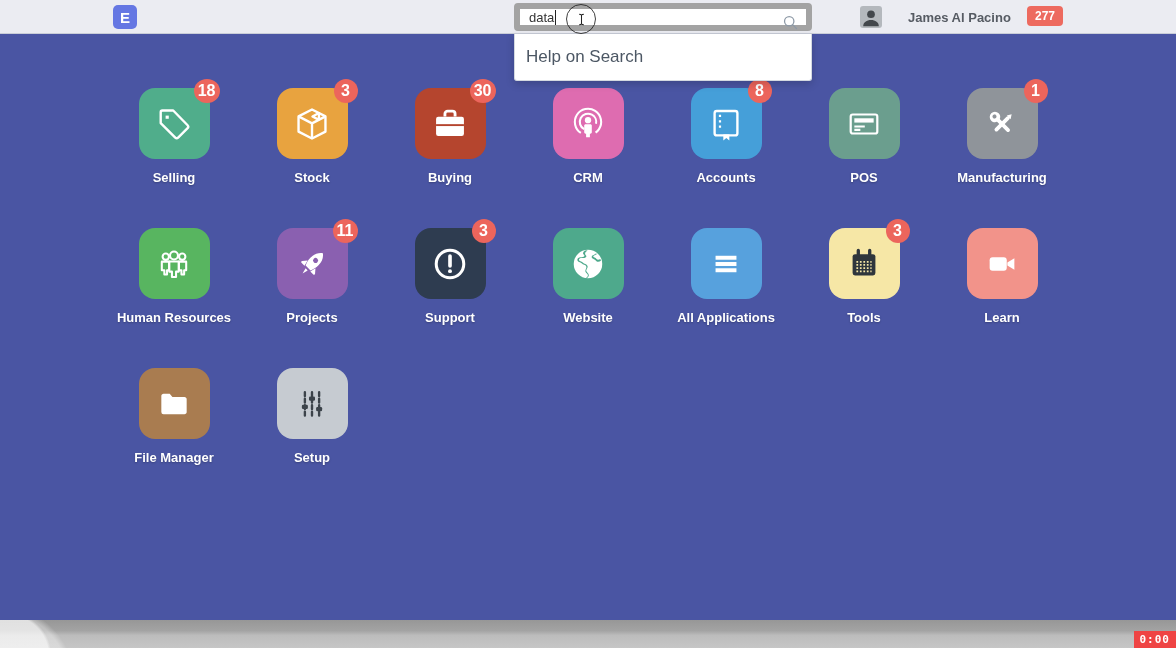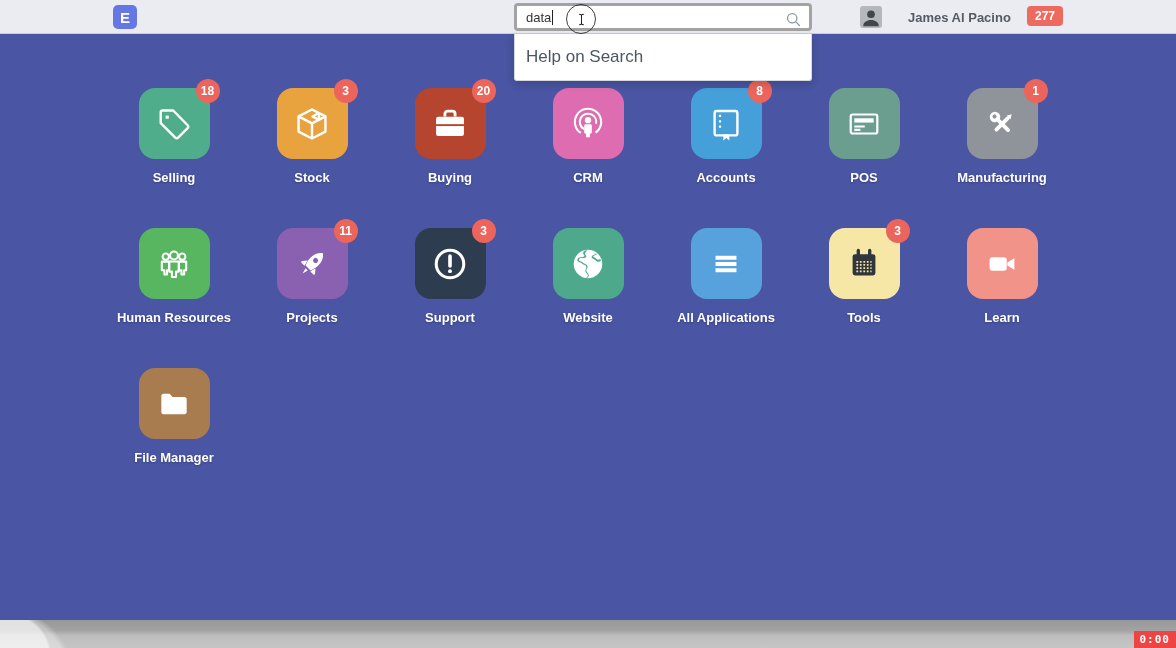--- a/index.html
+++ b/index.html
@@ -8,21 +8,21 @@
   .screen { position:relative; width:1176px; height:648px; background:#4a55a3; }
 
   
   .topbar { position:absolute; top:0; left:0; width:1176px; height:34px;
     background:#ebecf2; border-bottom:1px solid #c9cdd8; z-index:20; }
   .logo { position:absolute; left:113px; top:5px; width:24px; height:24px;
     background:#6577e3; border-radius:5px; color:#fff; font-weight:bold;
     font-size:15px; display:flex; align-items:center; justify-content:center; cursor:pointer; }
   .search-wrap { position:absolute; left:514px; top:3px; width:298px; }
   .search-input { position:relative; width:298px; height:28px; background:#fff;
-    border:3px solid #a3a3a3; border-radius:4px; display:flex; align-items:center;
+    border:6px solid #a3a3a3; border-radius:4px; display:flex; align-items:center;
     padding:0 28px 0 9px; font-size:13px; color:#333; }
   .caret-line { display:inline-block; width:1px; height:15px; background:#222; margin-left:1px; }
   .search-icon { position:absolute; right:7px; top:5px; width:17px; height:17px; }
   .search-dropdown { position:absolute; left:0; top:31px; width:298px; background:#fff;
     border:1px solid #d4d9e0; border-top:none; border-radius:0 0 3px 3px;
     box-shadow:0 3px 9px rgba(0,0,0,0.18); z-index:30; }
   .dropdown-item { padding:13px 11px; font-size:17px; color:#4c5764; cursor:pointer; }
   .user-area { position:absolute; left:860px; top:0; height:34px; display:flex;
     align-items:center; gap:26px; cursor:pointer; }
   .avatar { width:22px; height:22px; border-radius:3px; overflow:hidden; display:block; }
@@ -34,21 +34,21 @@
 
   
   .desk { position:absolute; top:34px; left:0; width:1176px; height:586px; }
   #apps-grid { position:absolute; top:54px; left:0; right:0; display:grid;
     grid-template-columns:repeat(7, 138px); grid-auto-rows:140px; justify-content:center; }
   .tile { text-align:center; cursor:pointer; }
   .tile-icon { position:relative; width:71px; height:71px; margin:0 auto;
     border-radius:16px; display:flex; align-items:center; justify-content:center; }
   .tile-icon svg { display:block; }
   .badge { position:absolute; top:-9px; right:-10px; min-width:24px; height:24px;
-    background:#ec655c; border-radius:50%; color:#fff; font-size:12px; font-weight:bold;
+    background:#ec655c; border-radius:50%; color:#fff; font-size:16px; font-weight:bold;
     display:flex; align-items:center; justify-content:center; padding:0 4px; }
   .tile-label { margin-top:11px; font-size:13px; font-weight:bold; color:#fff;
     text-shadow:0 1px 2px rgba(0,0,0,0.25);text-align:center; }
 
   
   .desktop-strip { position:absolute; left:0; top:620px; width:1176px; height:28px;
     background:
       radial-gradient(circle 70px at 8px 36px, rgba(255,255,255,0.55) 58%, rgba(255,255,255,0) 62%),
       radial-gradient(circle 100px at 0px 60px, rgba(255,255,255,0.35) 68%, rgba(255,255,255,0) 74%),
       linear-gradient(180deg, #979797 0%, #a3a3a3 38%, #bcbcbc 55%, #c6c6c6 100%); }
@@ -122,21 +122,21 @@
           </div>
           <div class="tile-label">Stock</div>
         </div>
         <div class="tile">
           <div class="tile-icon" style="background: rgb(181, 69, 46);">
             <svg xmlns="http://www.w3.org/2000/svg" viewBox="0 0 24 24" width="38" height="38">
      <rect x="3.2" y="7.4" width="17.6" height="12.2" rx="1.4" fill="#fff"></rect>
      <path d="M8.8 7.2V5.6A1.7 1.7 0 0 1 10.5 3.9h3a1.7 1.7 0 0 1 1.7 1.7v1.6" fill="none" stroke="#fff" stroke-width="1.8"></path>
      <rect x="3.2" y="12.1" width="17.6" height="1.2" fill="#b5452e"></rect>
             </svg>
-            <span class="badge">20</span>
+            <span class="badge">30</span>
           </div>
           <div class="tile-label">Buying</div>
         </div>
         <div class="tile">
           <div class="tile-icon" style="background: rgb(222, 108, 176);">
             <svg xmlns="http://www.w3.org/2000/svg" viewBox="0 0 24 24" width="38" height="38" fill="none" stroke="#fff" stroke-width="1.3">
      <circle cx="12" cy="10.7" r="8.3" stroke-dasharray="42 11" transform="rotate(123 12 10.7)"></circle>
      <circle cx="12" cy="10.7" r="5.2" stroke-dasharray="23 10" transform="rotate(118 12 10.7)"></circle>
      <circle cx="12" cy="9.6" r="2" fill="#fff" stroke="none"></circle>
      <path fill="#fff" stroke="none" d="M10.5 12.1h3c.5 0 .9.4.9.9v4.2c0 .5-.4.9-.9.9h-.3v2.2h-2.4v-2.2h-.3c-.5 0-.9-.4-.9-.9V13c0-.5.4-.9.9-.9z"></path>
@@ -260,20 +260,33 @@
           <div class="tile-label">Learn</div>
         </div>
         <div class="tile">
           <div class="tile-icon" style="background: rgb(169, 124, 80);">
             <svg xmlns="http://www.w3.org/2000/svg" viewBox="0 0 24 24" width="38" height="38" fill="#fff">
      <path d="M4 7c0-.8.6-1.4 1.4-1.4h3.9l1.7 1.9h7.6c.8 0 1.4.6 1.4 1.4v8.2c0 .8-.6 1.4-1.4 1.4H5.4A1.4 1.4 0 0 1 4 17.1z"></path>
             </svg>
           </div>
           <div class="tile-label">File Manager</div>
         </div>
+        <div class="tile">
+          <div class="tile-icon" style="background: rgb(198, 203, 209);">
+            <svg xmlns="http://www.w3.org/2000/svg" viewBox="0 0 24 24" width="38" height="38" fill="none" stroke="#3c434a" stroke-width="1.5" stroke-linecap="round">
+     <path d="M7.5 4.6v14.8M12 4.6v14.8M16.5 4.6v14.8" stroke-dasharray="2.4 1.7"></path>
+     <g fill="#3c434a" stroke="none">
+       <rect x="5.6" y="12.4" width="3.8" height="2.7" rx="0.8"></rect>
+       <rect x="10.1" y="7.2" width="3.8" height="2.7" rx="0.8"></rect>
+       <rect x="14.6" y="13.9" width="3.8" height="2.7" rx="0.8"></rect>
+              </g>
+            </svg>
+          </div>
+          <div class="tile-label">Setup</div>
+        </div>
       </div>
   </main>
 
   <div class="desktop-strip"></div>
 
   <div class="cursor">
     <svg viewBox="0 0 24 24" width="19" height="19" fill="none" stroke="#222" stroke-width="1.3" stroke-linecap="round">
       <path d="M9.5 5.5c1.2 0 2 .4 2.5 1 .5-.6 1.3-1 2.5-1M9.5 18.5c1.2 0 2-.4 2.5-1 .5.6 1.3 1 2.5 1M12 6.5v11"></path>
     </svg>
   </div>

